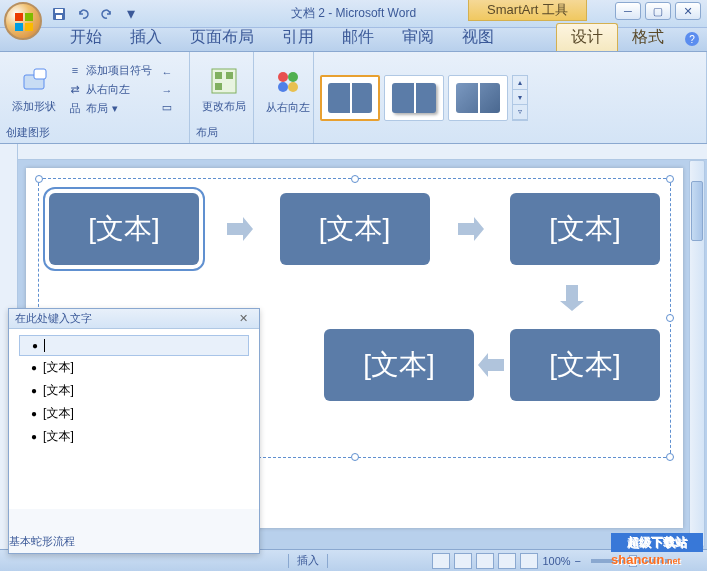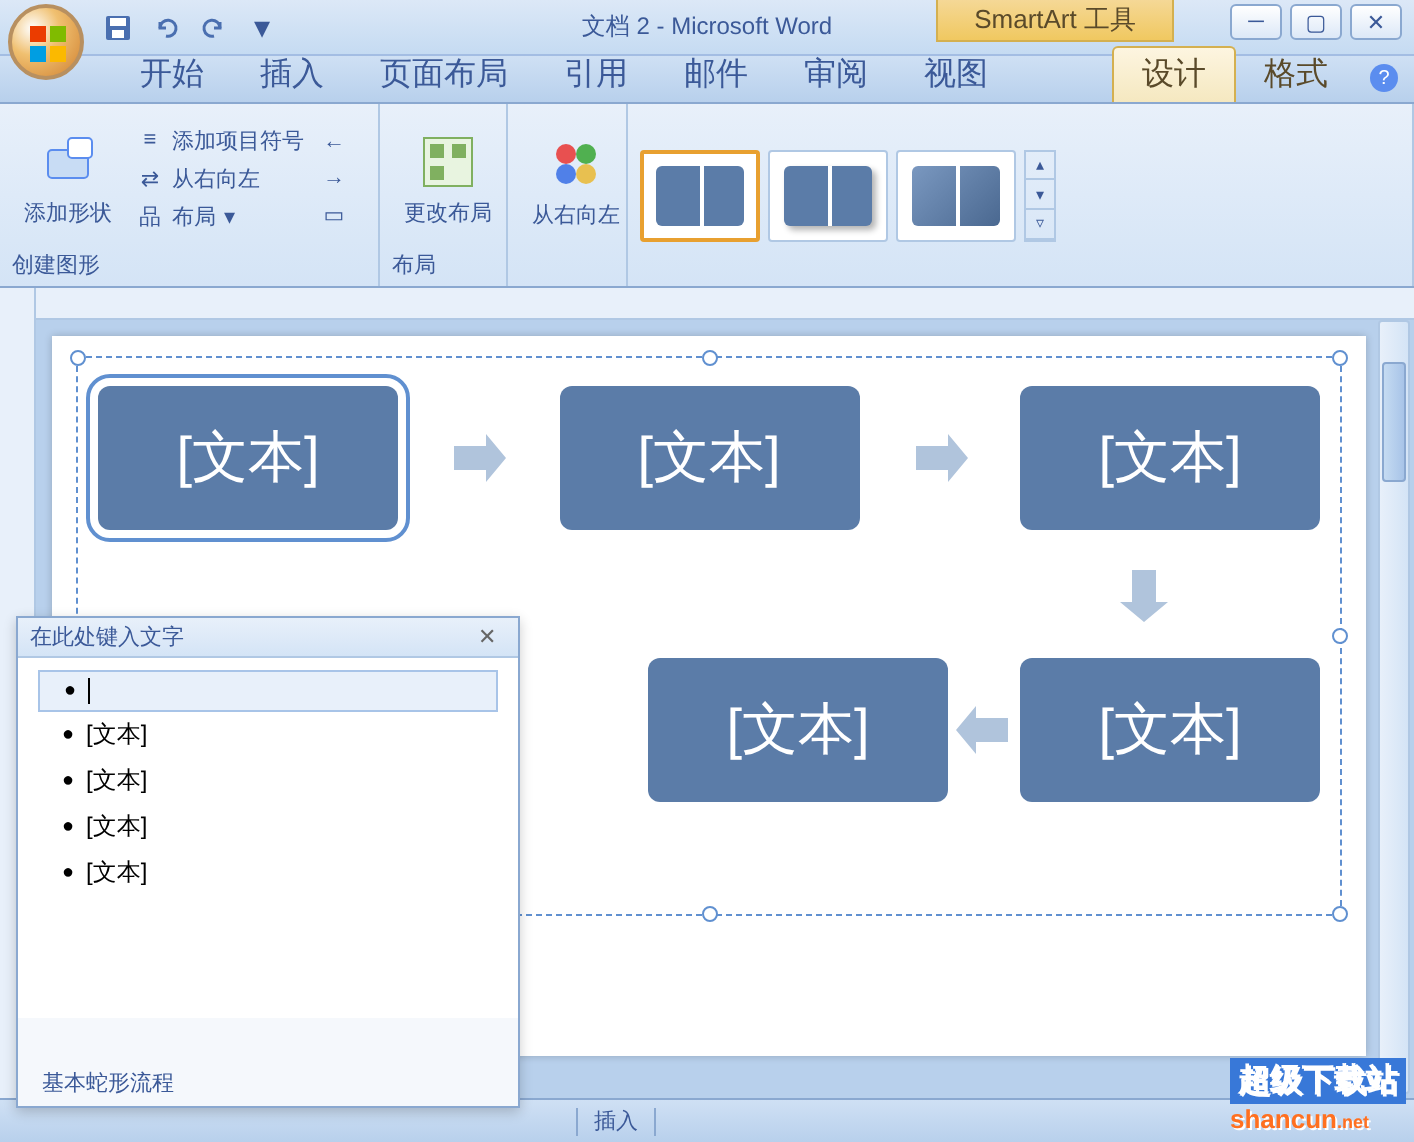--- a/index.html
+++ b/index.html
@@ -65,31 +65,31 @@
 
 
 .textpane { position: absolute; left: 8px; top: 308px; width: 252px; height: 246px; background: #f5f8fc; border: 1px solid #8aa8d0; box-shadow: 0 2px 6px rgba(0,0,0,.2); z-index: 20; }
 .tp-title { height: 20px; background: linear-gradient(#e8f0fa,#d4e4f6); border-bottom: 1px solid #b0c8e4; display: flex; align-items: center; justify-content: space-between; padding: 0 6px; font-size: 11px; color: #3b5998; }
 .tp-close { width: 14px; height: 14px; cursor: pointer; color: #666; }
 .tp-body { padding: 6px 10px; background: #fff; min-height: 180px; }
 .tp-item { display: flex; align-items: center; gap: 6px; font-size: 12px; padding: 3px 0 3px 12px; }
 .tp-item.active { background: #e8f0fa; border: 1px solid #a8c4e8; }
 .tp-bullet { font-size: 10px; }
 .tp-cursor { display:inline-block; width:1px; height:13px; background:#000; }
-.tp-footer { position: absolute; bottom: 4px; left: 12px; font-size: 11px; color: #3b5998; }
+.tp-footer { position: absolute; bottom: 4px; left: 0; font-size: 11px; color: #3b5998; }
 
 
 .statusbar { position: absolute; bottom: 0; left: 0; right: 0; height: 22px; background: linear-gradient(#cfe0f4,#b8d0ec); border-top: 1px solid #8aa8d0; display: flex; align-items: center; font-size: 11px; color: #3b5998; }
 .statusbar .sb-sep { width:1px; height:14px; background:#8aa8d0; margin:0 8px; }
 .statusbar .sb-right { margin-left: auto; display: flex; align-items: center; gap: 4px; padding-right: 30px; }
 .view-btn { width: 18px; height: 16px; border: 1px solid #8aa8d0; background: #e8f0fa; cursor: pointer; }
 .zoom-slider { width: 80px; height: 4px; background: #8aa8d0; position: relative; margin: 0 6px; }
 .zoom-slider .zthumb { position:absolute; left:38px; top:-4px; width:8px; height:12px; background:#e8f0fa; border:1px solid #8aa8d0; }
 .watermark { position: absolute; right: 4px; bottom: 4px; font-size: 13px; color: #ff7020; font-weight: bold; text-shadow: 1px 1px 0 #fff; pointer-events: none; }
-.watermark .wm-top { font-size:16px; background:#3878d8; color:#fff; padding:1px 4px; display:inline-block;margin-top:10px; }
+.watermark .wm-top { font-size:12px; background:#3878d8; color:#fff; padding:1px 16px; display:inline-block;margin-top:10px; }
 </style>
 </head>
 <body>
 
 <div class="titlebar">
   <div class="office-btn">
     <svg width="20" height="20" viewBox="0 0 20 20">
         <rect x="1" y="1" width="8" height="8" fill="#eb3c00"></rect>
         <rect x="11" y="1" width="8" height="8" fill="#80bb00"></rect>
         <rect x="1" y="11" width="8" height="8" fill="#009ee2"></rect>
@@ -317,18 +317,30 @@
       </div>
   </div>
   <div class="tp-footer">基本蛇形流程</div>
 </div>
 
 <div class="statusbar">
   <div style="width:280px"></div>
   <div class="sb-sep"></div>
   <span>插入</span>
   <div class="sb-sep"></div>
+  <div class="sb-right">
+    <div class="view-btn"></div>
+    <div class="view-btn"></div>
+    <div class="view-btn"></div>
+    <div class="view-btn"></div>
+    <div class="view-btn"></div>
+    <span>100%</span>
+    <span>−</span>
+    <div class="zoom-slider">
+        <div class="zthumb"></div>
+      </div>
+  </div>
 </div>
 
 <div class="watermark">
   <span class="wm-top">超级下载站</span><br>
   <span>shancun</span><span style="font-size:9px">.net</span>
 </div>
 
 </body></html>

